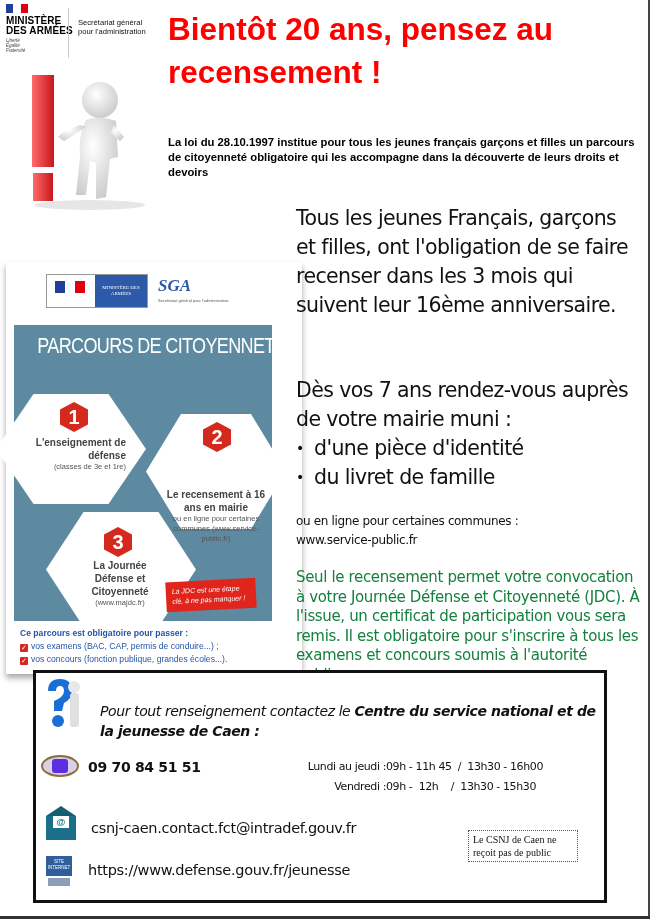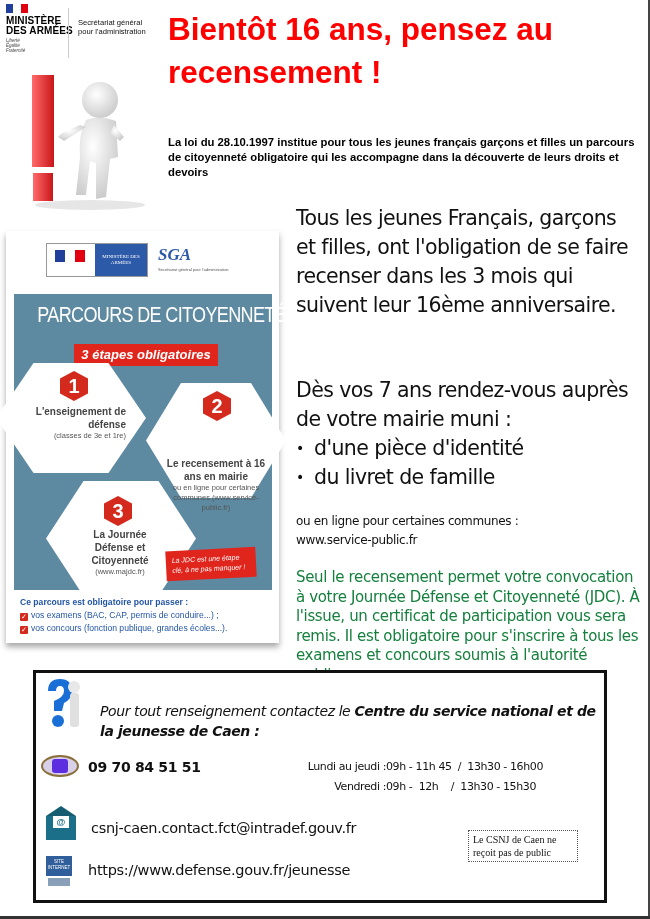--- a/index.html
+++ b/index.html
@@ -13,21 +13,21 @@
   .flag span{flex:1;}
   .logo .min{position:absolute;left:0;top:12px;font-weight:bold;font-size:10px;line-height:10px;letter-spacing:0.1px;color:#000;}
   .logo .motto{position:absolute;left:0;top:34px;font-style:italic;font-size:4.5px;line-height:5px;color:#444;}
   .logo .sep{position:absolute;left:62px;top:4px;width:1px;height:50px;background:#ccc;}
   .logo .sg{position:absolute;left:72px;top:14px;font-size:7.6px;line-height:9px;color:#111;}
   .title{left:168px;top:8px;width:470px;font-family:"Liberation Sans",sans-serif;font-weight:bold;font-size:31.5px;line-height:43px;color:#ff0000;}
   .intro{left:168px;top:135px;width:470px;font-weight:bold;font-size:11.3px;line-height:15px;color:#000;}
   
   .figure{left:20px;top:65px;width:140px;height:150px;}
   
-  .poster{left:6px;top:231px;width:273px;height:412px;background:#fff;box-shadow:0 4px 6px rgba(0,0,0,0.35);}
+  .poster{left:6px;top:262px;width:296px;height:412px;background:#fff;box-shadow:0 4px 6px rgba(0,0,0,0.35);}
   .poster-head{position:absolute;left:40px;top:12px;width:210px;height:34px;}
   .mdlogo{position:absolute;left:0;top:0;width:100px;height:32px;border:1px solid #999;display:flex;background:#fff;}
   .mdlogo .l{width:48px;position:relative;}
   .mdlogo .r{flex:1;background:#2d5aa8;color:#fff;font-size:5px;font-family:"Liberation Serif",serif;display:flex;align-items:center;justify-content:center;text-align:center;line-height:6px;}
   .sga{position:absolute;left:112px;top:2px;font-family:"Liberation Serif",serif;font-style:italic;font-weight:bold;font-size:17px;color:#2d5aa8;}
   .sga-sub{position:absolute;left:112px;top:24px;font-size:4px;color:#555;}
   .band{position:absolute;left:8px;top:63px;width:258px;height:296px;background:#5d8aa1;}
   .ptitle{position:absolute;left:8px;top:71px;width:258px;text-align:center;color:#fff;font-size:22px;font-family:"Liberation Sans",sans-serif;letter-spacing:-0.8px;transform:scaleX(0.82);transform-origin:center;white-space:nowrap;}
   .ribbon{position:absolute;left:68px;top:113px;width:144px;height:22px;background:#e0251d;color:#fff;font-weight:bold;font-style:italic;font-size:13px;text-align:center;line-height:22px;}
   .hex{position:absolute;background:#fff;clip-path:polygon(25% 0,75% 0,100% 50%,75% 100%,25% 100%,0 50%);}
@@ -87,21 +87,21 @@
     <div>Égalité</div>
     <div>Fraternité</div>
   </div>
   <div class="sep"></div>
   <div class="sg">
     <div>Secrétariat général</div>
     <div>pour l'administration</div>
   </div>
 </div>
 
-<div class="abs title">Bientôt 16 ans, pensez au recensement !</div>
+<div class="abs title">Bientôt 20 ans, pensez au recensement !</div>
 
 <div class="abs figure">
   <svg width="140" height="150" viewBox="0 0 140 150">
     <defs>
       <linearGradient id="rg" x1="0" x2="1">
           <stop offset="0" stop-color="#ff6b6b"></stop>
           <stop offset="1" stop-color="#c8161a"></stop>
         </linearGradient>
       <radialGradient id="wg" cx="0.4" cy="0.35" r="0.7">
           <stop offset="0" stop-color="#ffffff"></stop>
@@ -131,21 +131,20 @@
         </div>
       </div>
       <div class="r">MINISTÈRE DES ARMÉES</div>
     </div>
     <div class="sga">SGA</div>
     <div class="sga-sub">Secrétariat général pour l'administration</div>
   </div>
 
   <div class="band"></div>
   <div class="ptitle">PARCOURS DE CITOYENNETÉ</div>
-  <div class="ribbon">3 étapes obligatoires</div>
 
   <div class="hex" style="left:-10px;top:132px;width:150px;height:110px;"></div>
   <div class="hex" style="left:140px;top:152px;width:140px;height:115px;"></div>
   <div class="hex" style="left:40px;top:250px;width:150px;height:115px;"></div>
 
   <div class="hexnum" style="left:54px;top:140px;">1</div>
   <div class="step" style="left:20px;top:174px;width:100px;text-align:right;">
     <div>L'enseignement de défense</div>
     <div class="sub">(classes de 3e et 1re)</div>
   </div>

